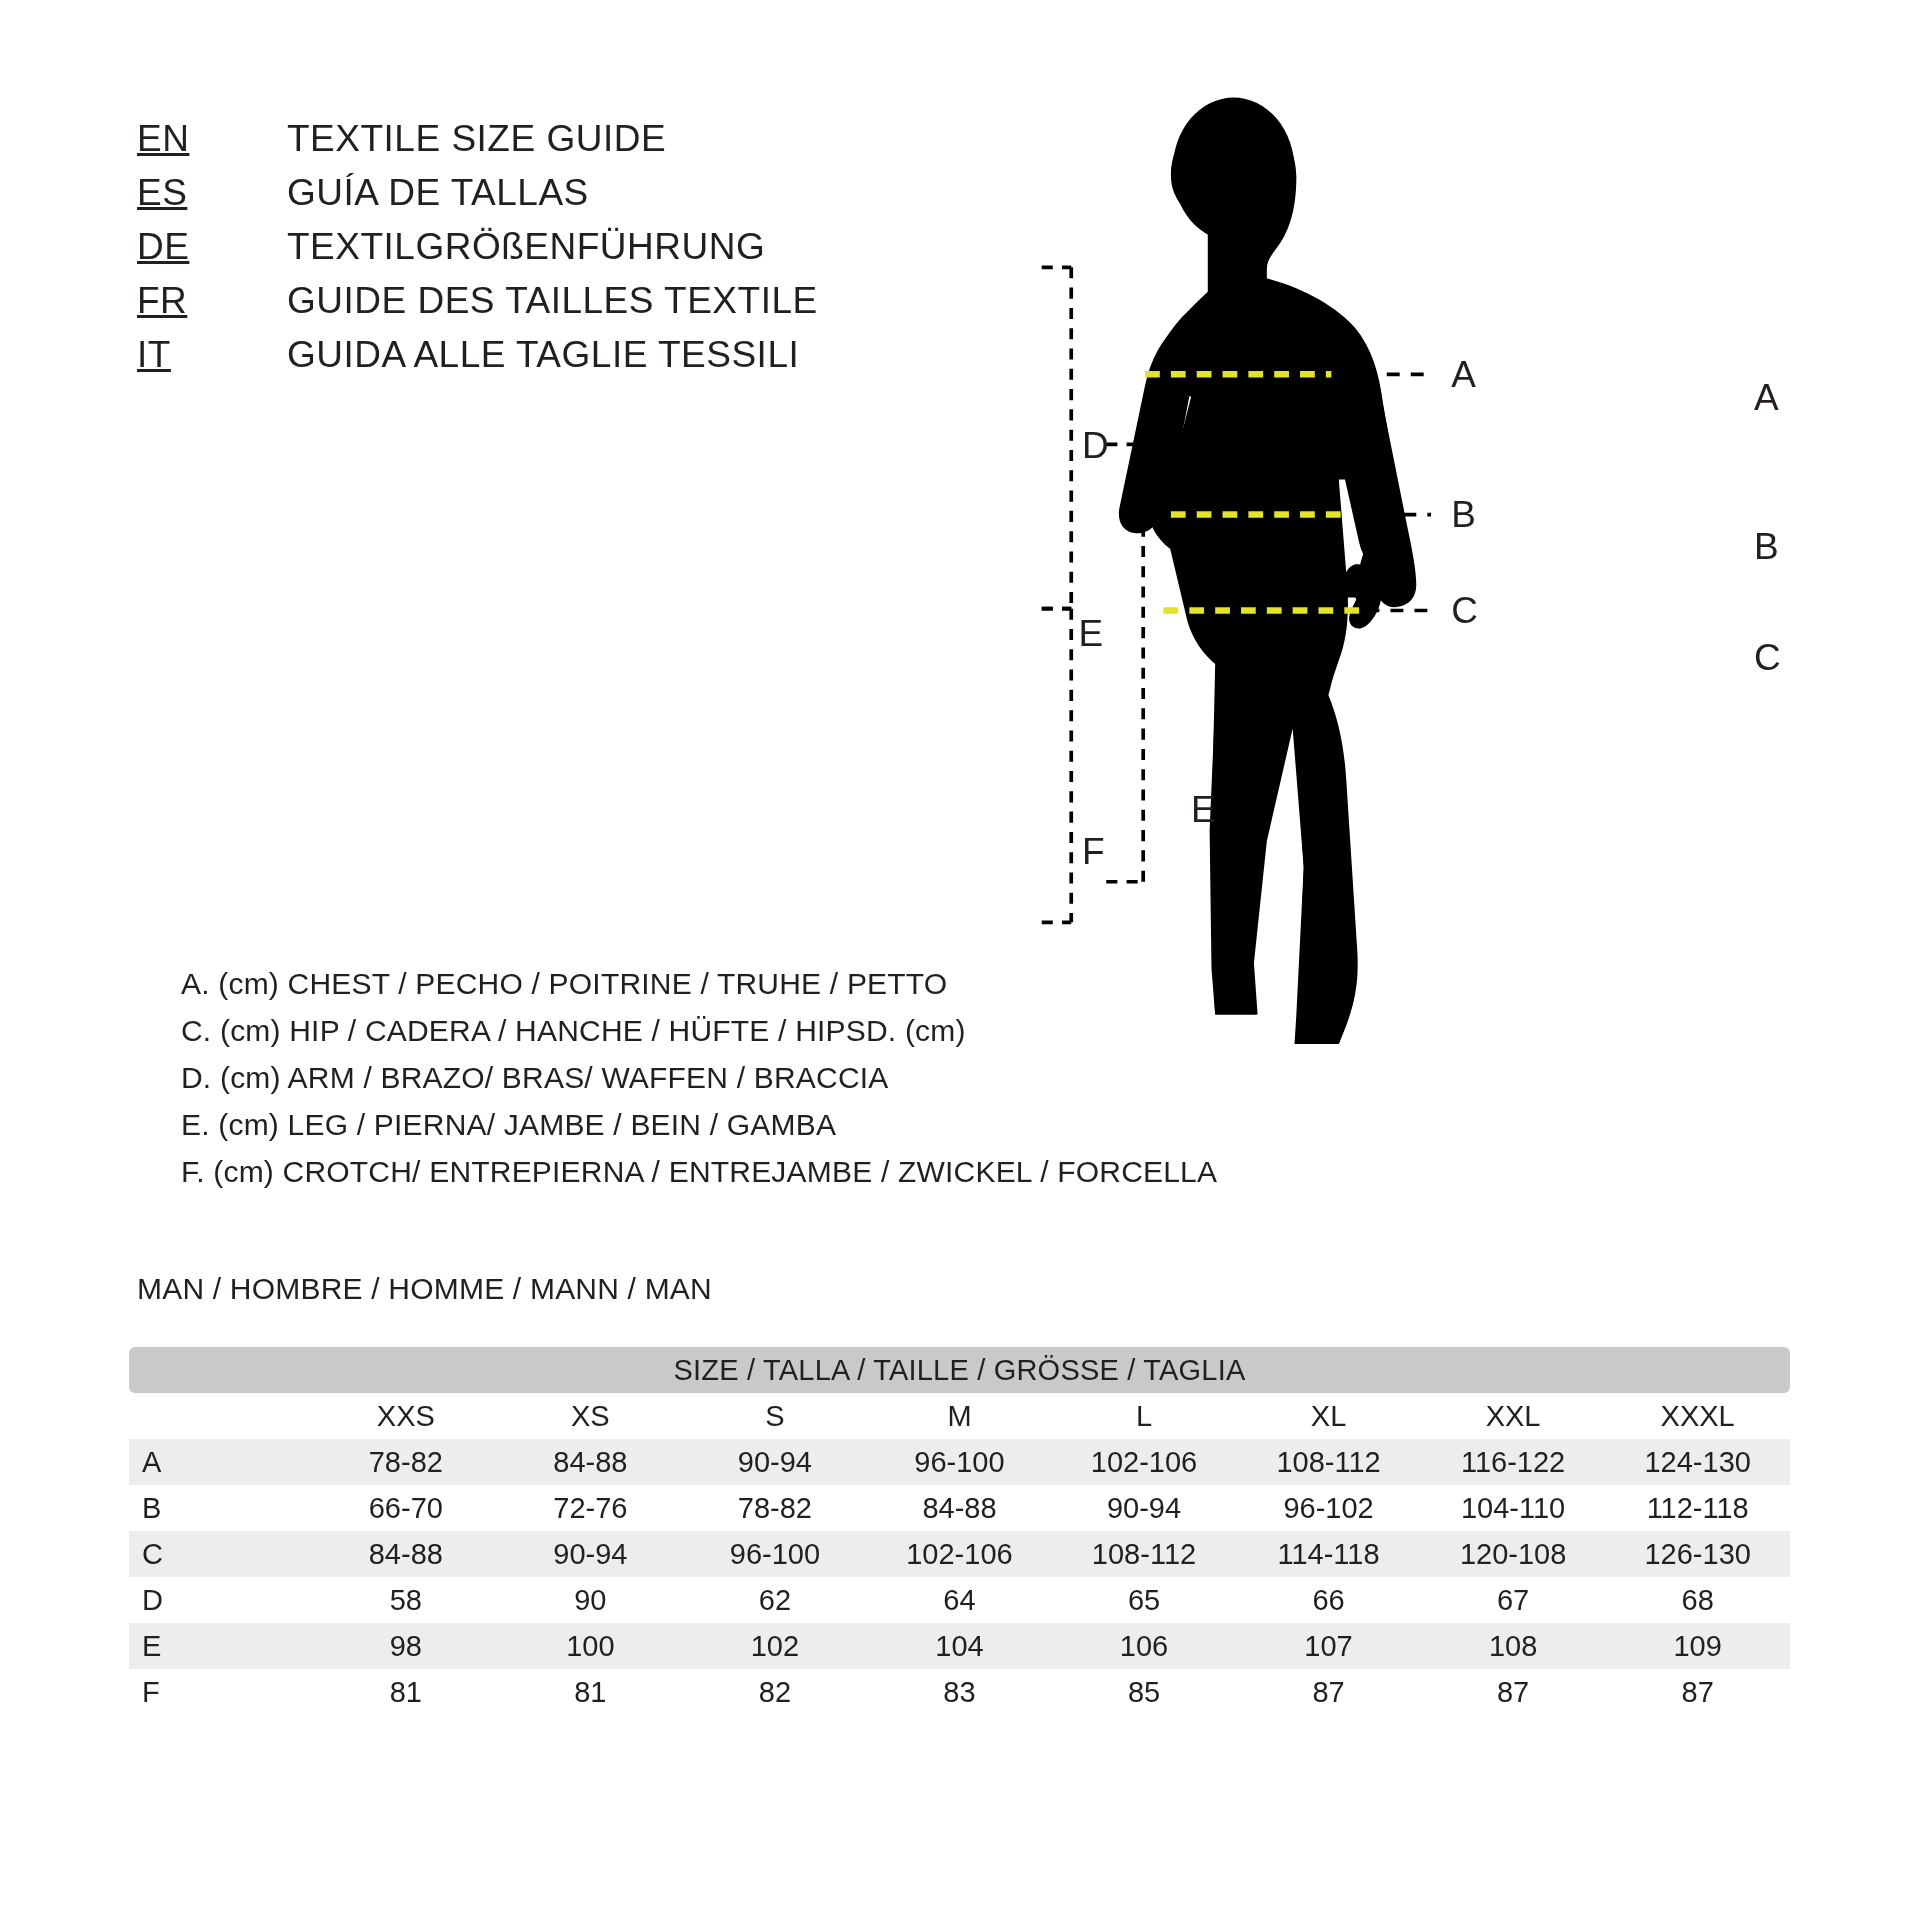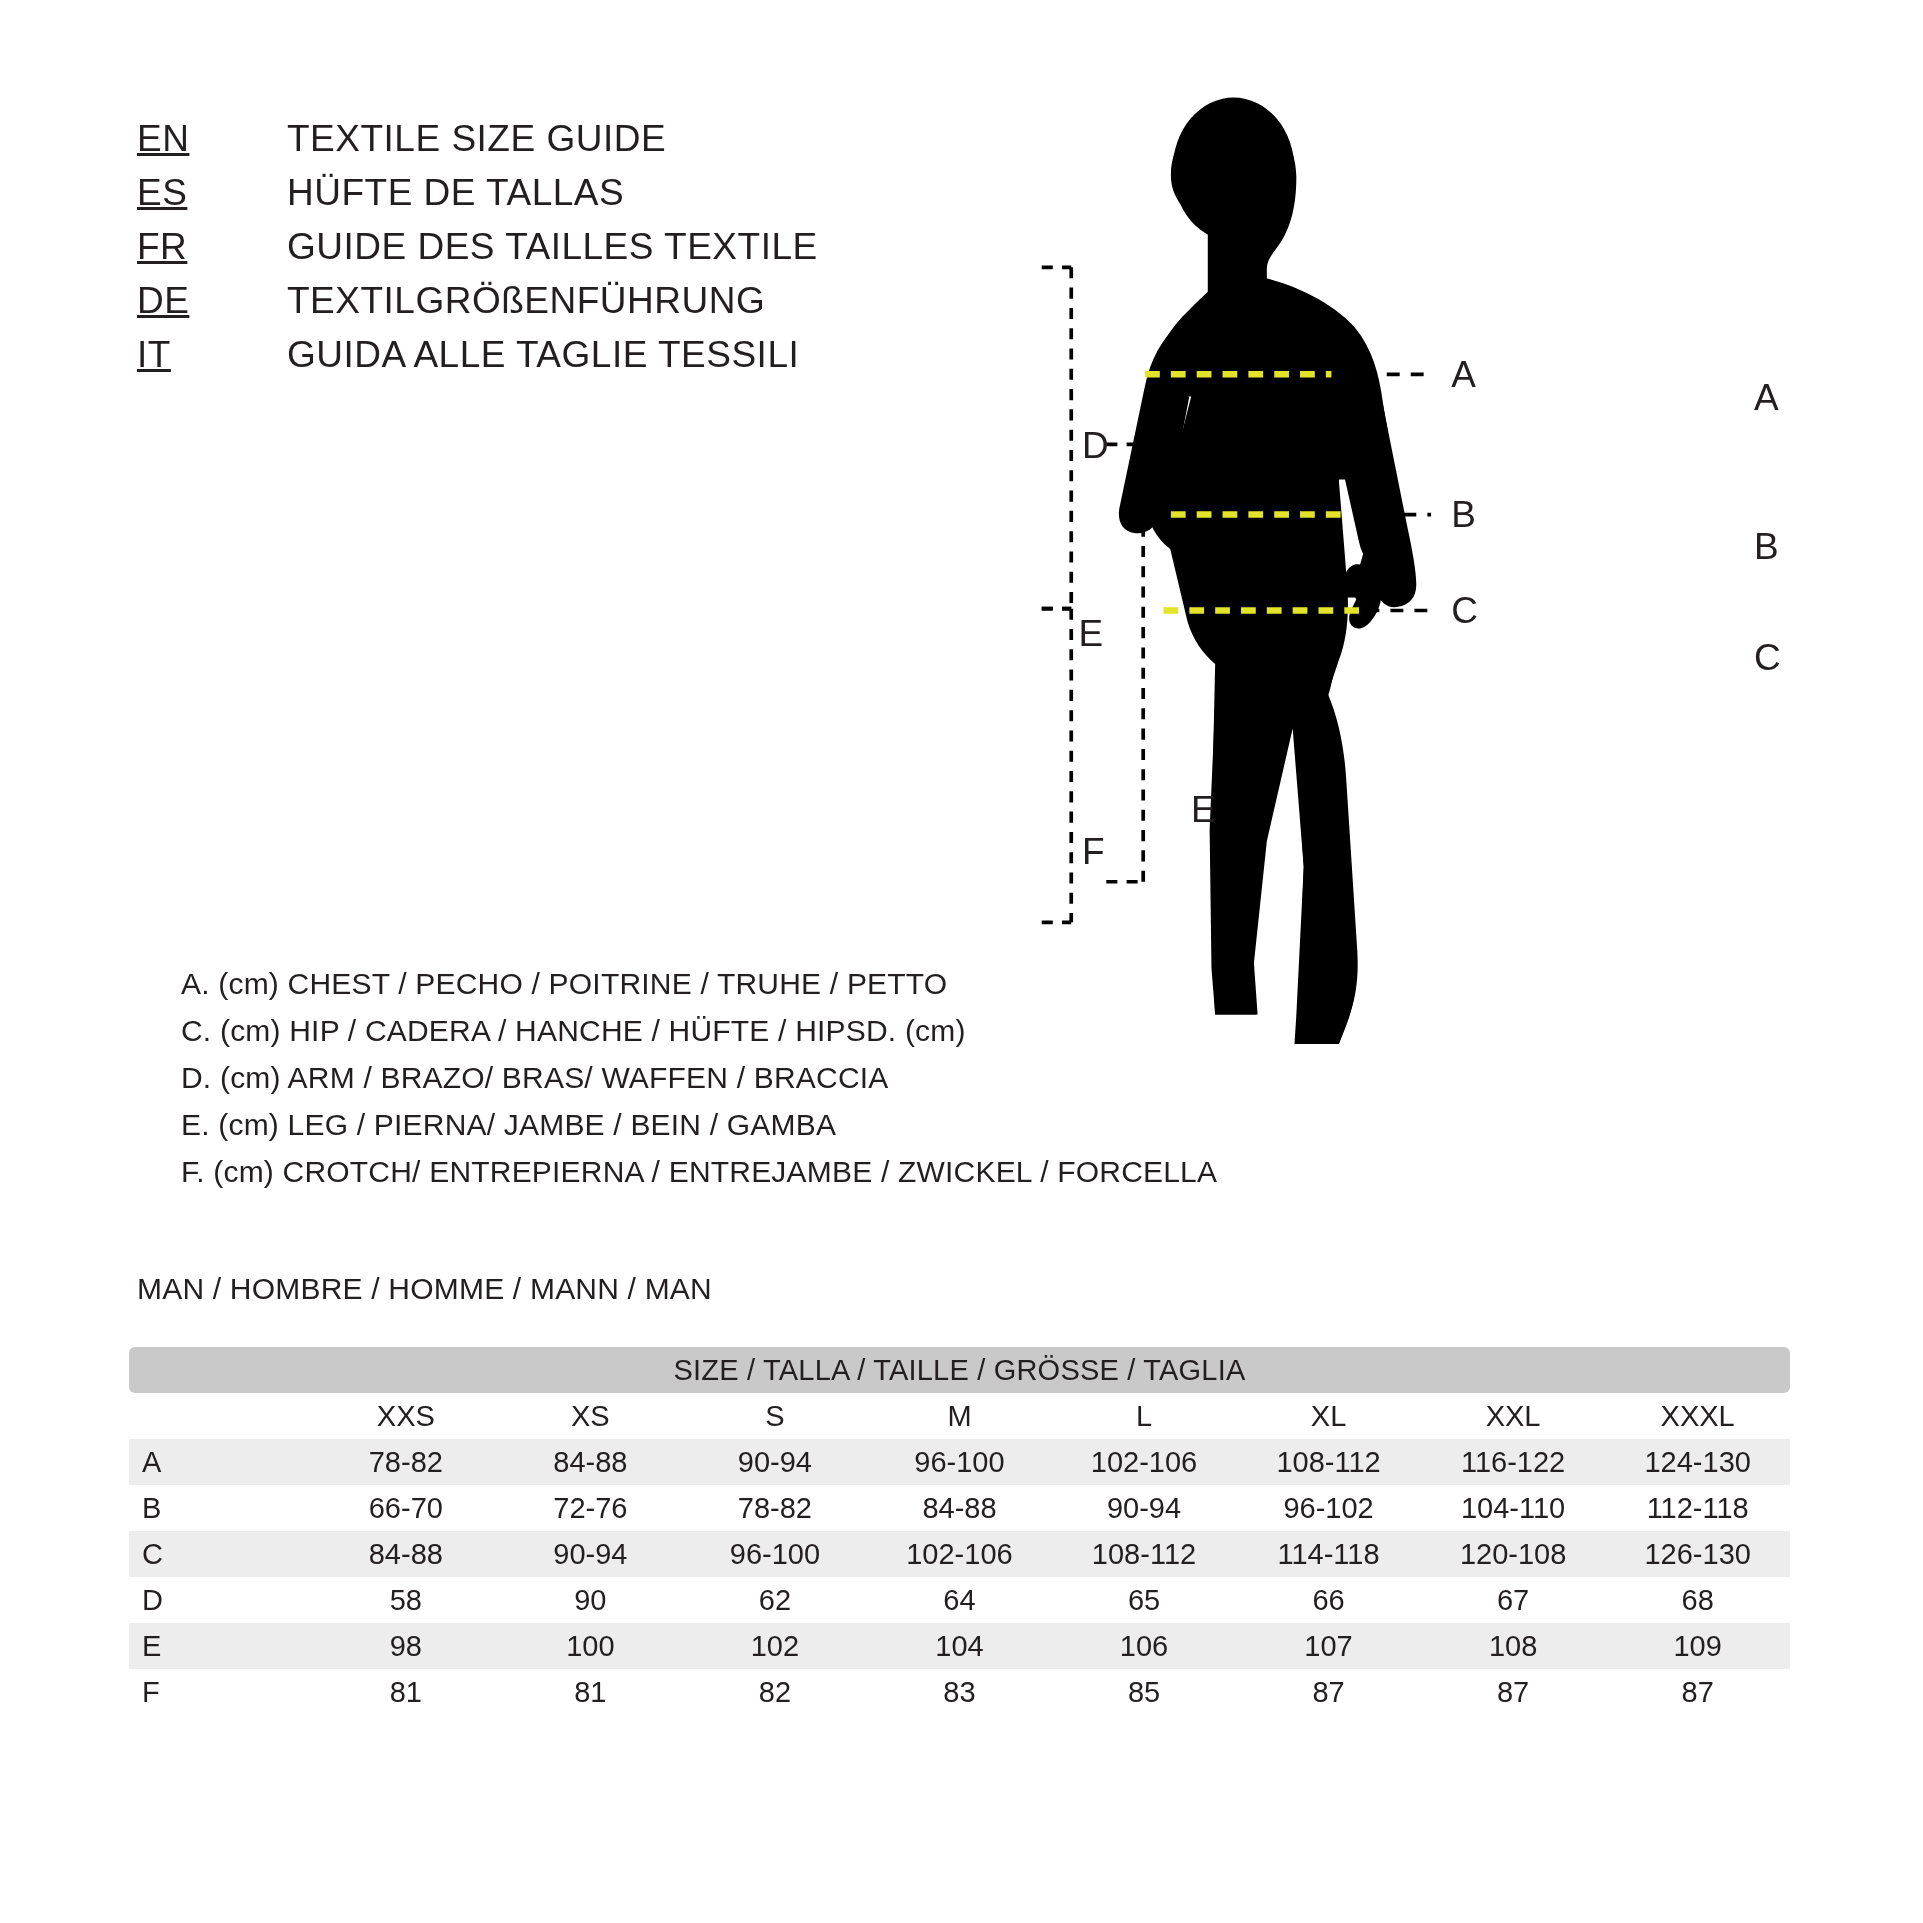--- a/index.html
+++ b/index.html
@@ -129,29 +129,29 @@
 
 <div class="page">
 
   <div class="titles">
     <div class="title-row">
       <div class="title-lang">EN</div>
       <div class="title-text">TEXTILE SIZE GUIDE</div>
     </div>
     <div class="title-row">
       <div class="title-lang">ES</div>
-      <div class="title-text">HÜFTE DE TALLAS</div>
+      <div class="title-text">GUÍA DE TALLAS</div>
+    </div>
+    <div class="title-row">
+      <div class="title-lang">DE</div>
+      <div class="title-text">TEXTILGRÖßENFÜHRUNG</div>
     </div>
     <div class="title-row">
       <div class="title-lang">FR</div>
       <div class="title-text">GUIDE DES TAILLES TEXTILE</div>
-    </div>
-    <div class="title-row">
-      <div class="title-lang">DE</div>
-      <div class="title-text">TEXTILGRÖßENFÜHRUNG</div>
     </div>
     <div class="title-row">
       <div class="title-lang">IT</div>
       <div class="title-text">GUIDA ALLE TAGLIE TESSILI</div>
     </div>
   </div>
 
   <div class="diagram">
     <svg width="831" height="1144" viewBox="0 0 900 1240" xmlns="http://www.w3.org/2000/svg">
 

